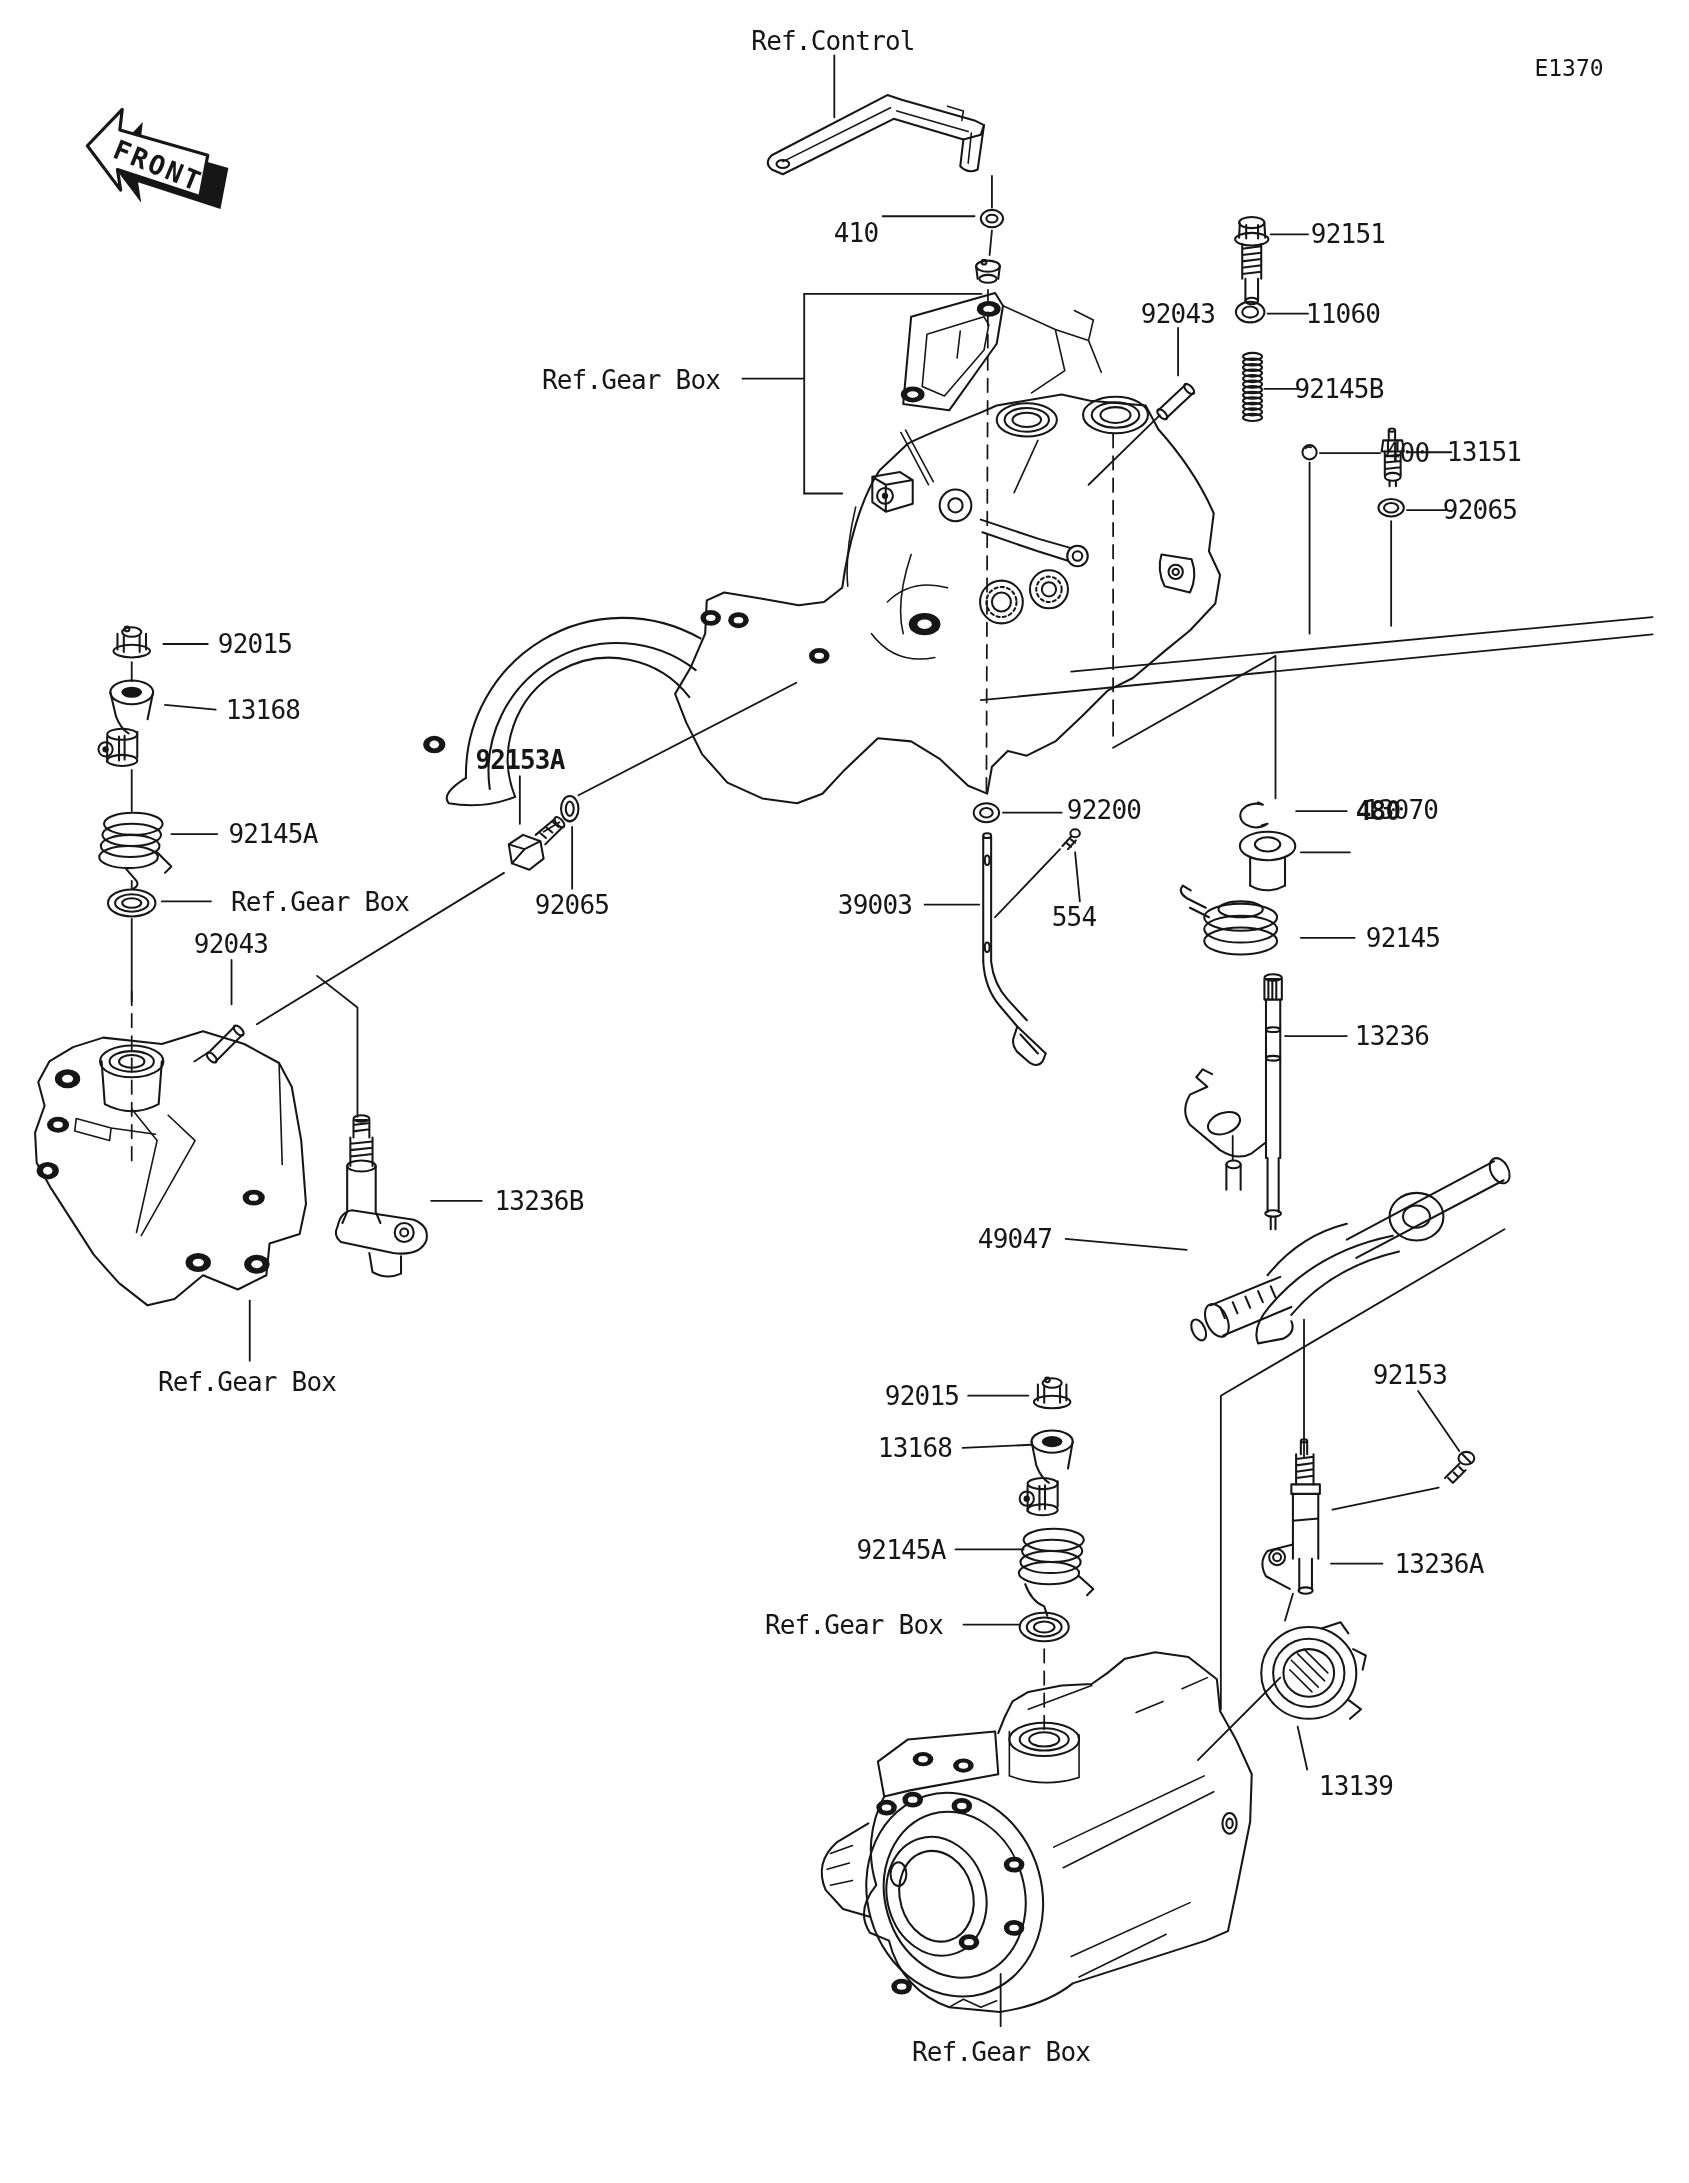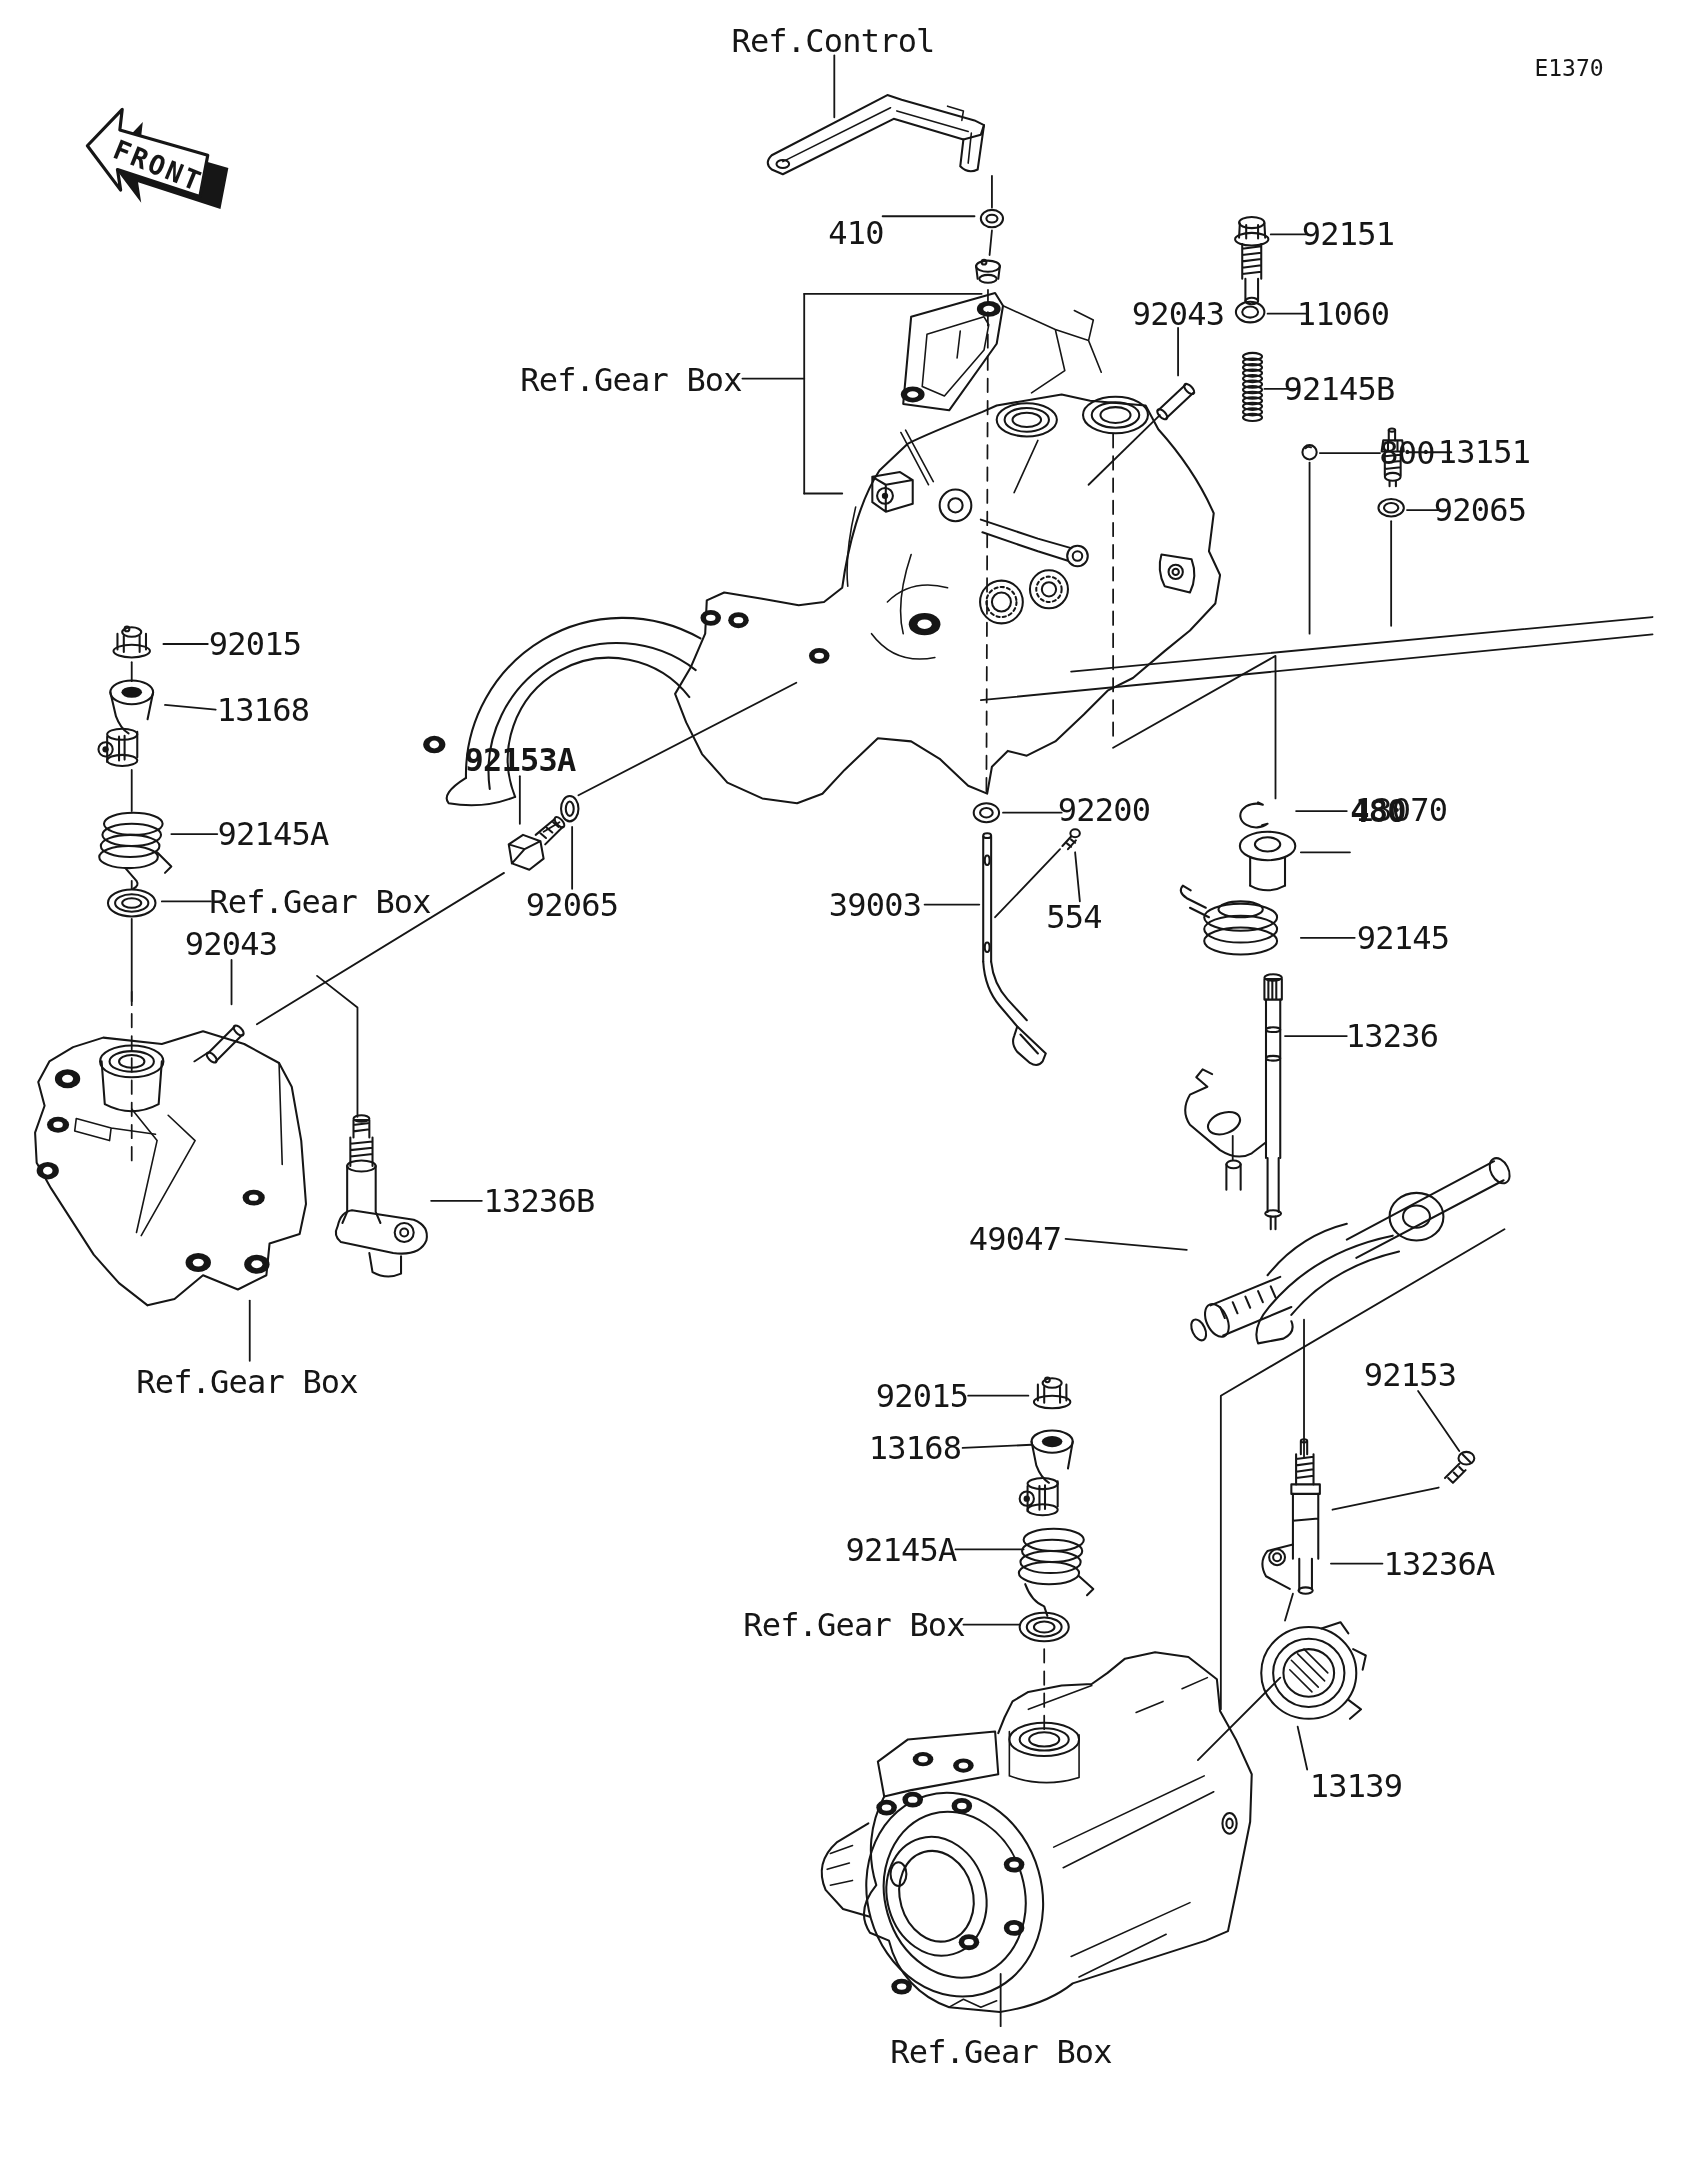--- a/index.html
+++ b/index.html
@@ -7,21 +7,21 @@
           font-family:"DejaVu Sans Mono",monospace;color:#161616;}
   .canvas svg{position:absolute;left:0;top:0;}
   #art{stroke:#161616;stroke-width:2.6;fill:none;stroke-linecap:round;stroke-linejoin:round;}
   #art .f{fill:#161616;stroke:none;}
   #art .w{fill:#fff;stroke:none;}
   #art .wf{fill:#fff;stroke:#161616;}
   #art .thin{stroke-width:2;}
   #art .knurl{stroke-dasharray:4 4;}
   #leaders polyline{stroke:#161616;stroke-width:2.3;fill:none;}
   #centerlines polyline{stroke:#161616;stroke-width:2.2;fill:none;stroke-dasharray:17 11;}
-  .part-label{position:absolute;transform:translate(-50%,-50%);font-size:32px;letter-spacing:-0.8px;
+  .part-label{position:absolute;transform:translate(-50%,-50%);font-size:26px;letter-spacing:-0.8px;
               white-space:pre;line-height:1;}
   #page-code{position:absolute;left:1569px;top:68px;transform:translate(-50%,-50%);font-size:23px;}
 </style>
 </head>
 <body>
 
 <div class="canvas">
 
 <svg id="art" width="1690" height="2183" viewBox="0 0 2133 2756">
 
@@ -427,21 +427,21 @@
       </g>
 </svg>
 
 <div id="labels-layer">
       <div class="part-label" style="left: 833px; top: 41px;">Ref.Control</div>
       <div class="part-label" style="left: 856px; top: 216px; margin-top: 17px;">410</div>
       <div class="part-label" style="left: 1307px; top: 234px; margin-left: 41px;">92151</div>
       <div class="part-label" style="left: 1178px; top: 314px;">92043</div>
       <div class="part-label" style="left: 1343px; top: 314px;">11060</div>
       <div class="part-label" style="left: 1339px; top: 389px;">92145B</div>
-      <div class="part-label" style="left: 1407px; top: 453px;">800</div>
+      <div class="part-label" style="left: 1407px; top: 453px;">400</div>
       <div class="part-label" style="left: 1484px; top: 452px;">13151</div>
       <div class="part-label" style="left: 1480px; top: 510px;">92065</div>
       <div class="part-label" style="left: 631px; top: 380px;">Ref.Gear Box</div>
       <div class="part-label" style="left: 255px; top: 644px;">92015</div>
       <div class="part-label" style="left: 263px; top: 710px;">13168</div>
       <div class="part-label" style="left: 273px; top: 834px;">92145A</div>
       <div class="part-label" style="left: 320px; top: 902px;">Ref.Gear Box</div>
       <div class="part-label" style="left: 231px; top: 944px;">92043</div>
       <div class="part-label" style="left: 520px; top: 760px; font-weight: bold;">92153A</div>
       <div class="part-label" style="left: 572px; top: 905px;">92065</div>

